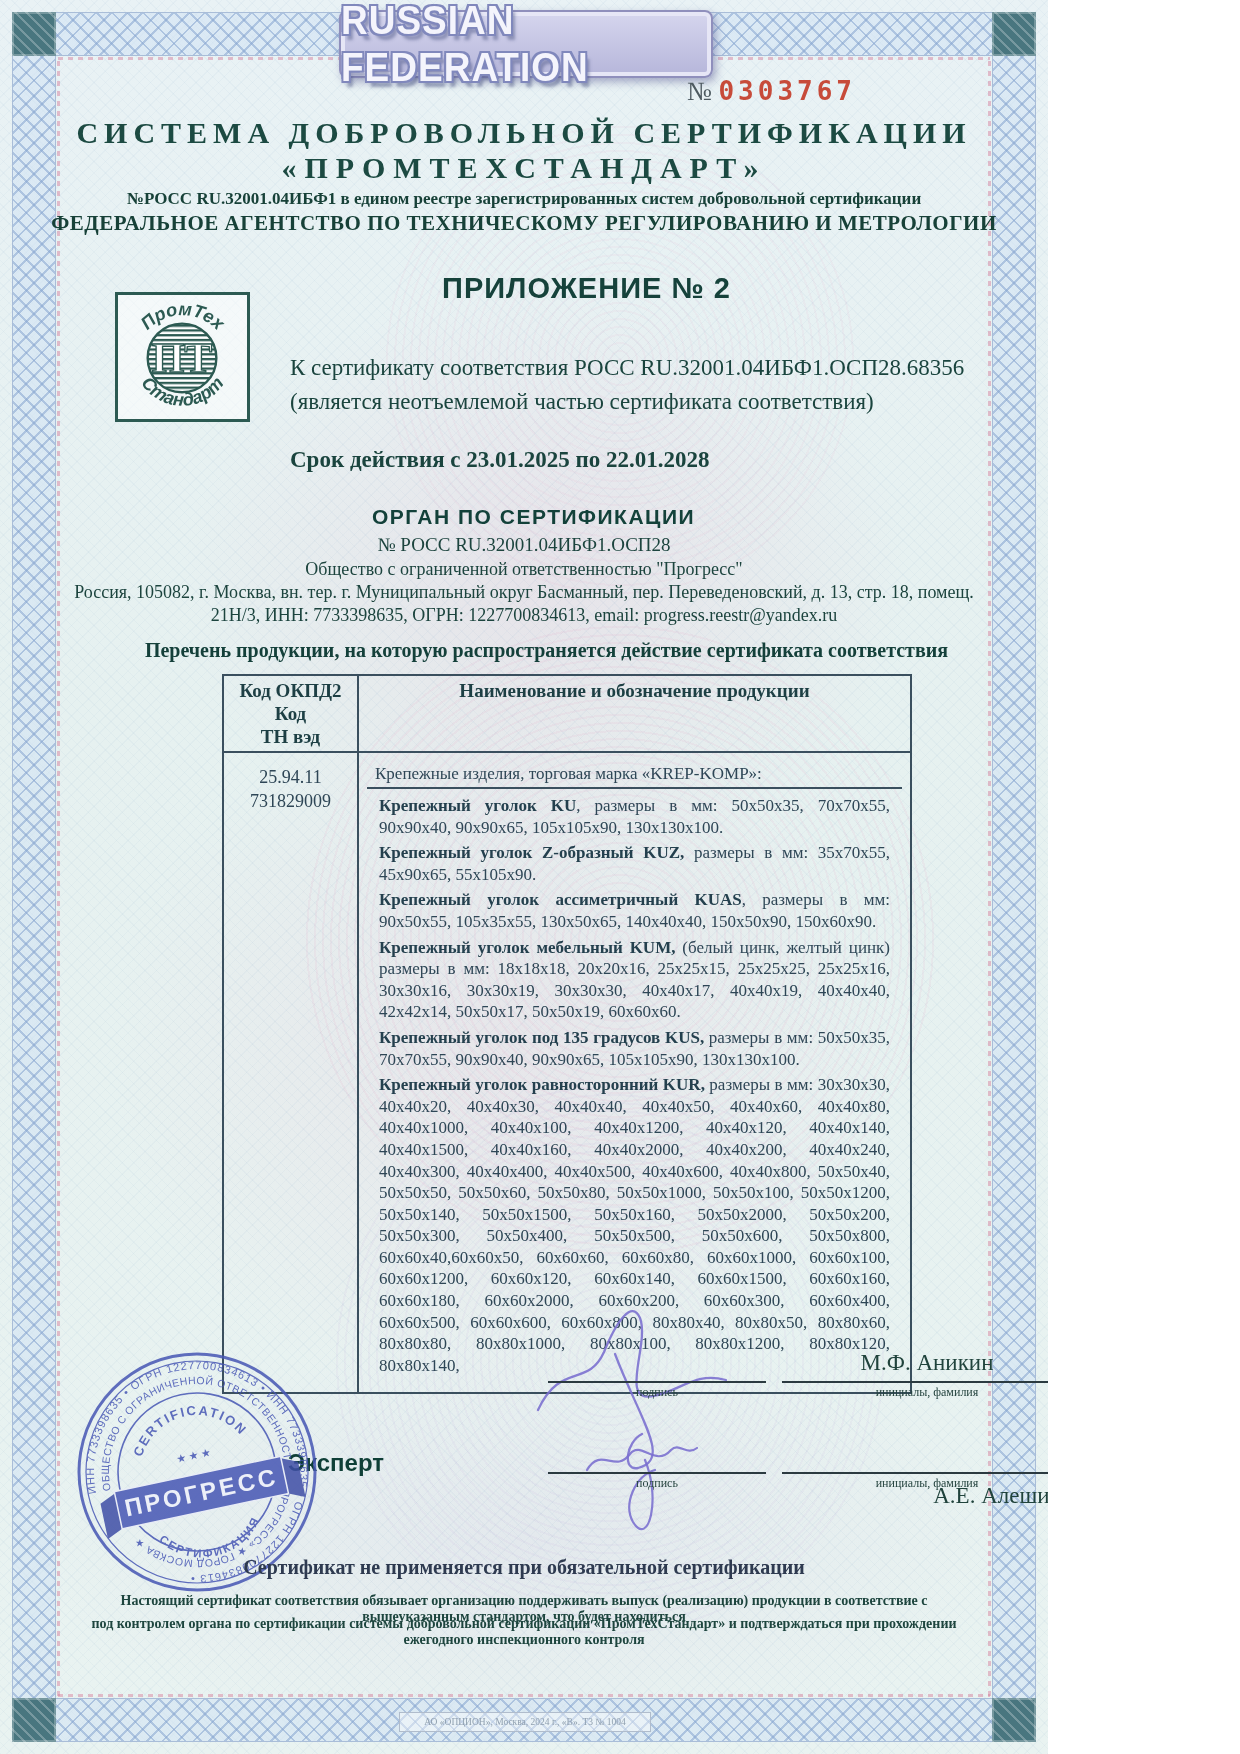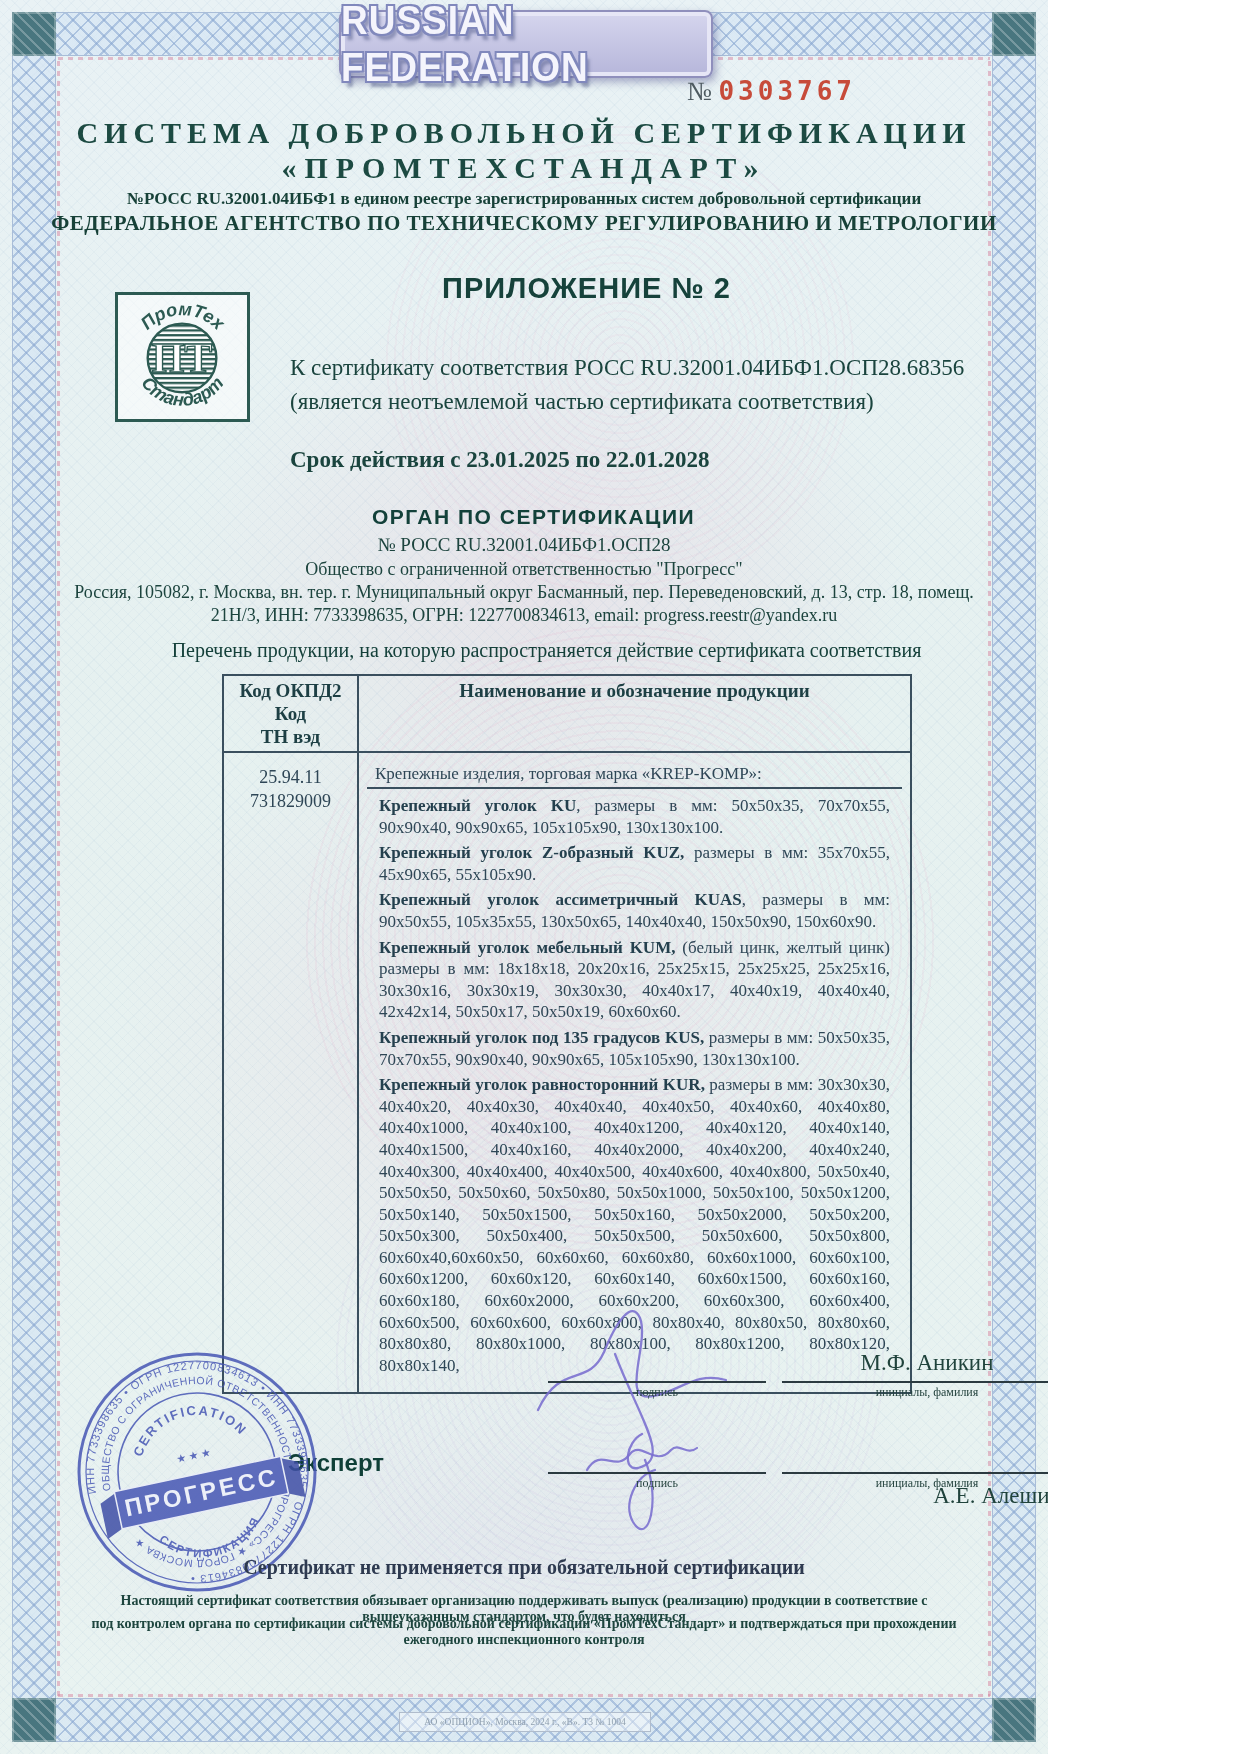--- a/index.html
+++ b/index.html
@@ -59,21 +59,21 @@
   .logo{position:absolute;left:115px;top:292px;width:135px;height:130px;border:3px solid #2c5a52;background:rgba(255,255,255,0.55);box-sizing:border-box;}
   .certref1{position:absolute;left:290px;top:355px;font-size:23px;color:#1a443e;}
   .certref2{position:absolute;left:290px;top:389px;font-size:23px;color:#1a443e;}
   .validity{position:absolute;left:290px;top:447px;font-size:23px;font-weight:600;color:#1a443e;}
 
   .organ-title{top:505px;font-size:21px;font-weight:700;font-family:"Liberation Sans",sans-serif;letter-spacing:1.5px;color:#13413a;padding-left:19px;}
   .organ-num{top:534px;font-size:19px;color:#1c443e;}
   .organ-name{top:559px;font-size:18px;color:#1c443e;}
   .addr1{top:582px;font-size:18px;color:#1c443e;}
   .addr2{top:605px;font-size:18px;color:#1c443e;}
-  .products-head{top:639px;font-size:20px;font-weight:400;color:#14403a;padding-left:45px;}
+  .products-head{top:639px;font-size:20px;font-weight:700;color:#14403a;padding-left:45px;}
 
   .tbl{position:absolute;left:222px;top:674px;width:690px;border:2px solid #3a4f5e;box-sizing:border-box;
     display:grid;grid-template-columns:135px 1fr;background:rgba(255,255,255,0.0);color:#2e4656;}
   .th{border-bottom:2px solid #3a4f5e;font-weight:700;text-align:center;font-size:19px;line-height:23px;padding:3px 2px;color:#1d3f44;}
   .th.c1{border-right:2px solid #3a4f5e;}
   .td.c1{border-right:2px solid #3a4f5e;text-align:center;font-size:18px;line-height:24px;padding-top:12px;}
   .td.c2{padding:8px;}
   .first-row{margin:0;font-size:17px;line-height:23px;padding:1px 8px 2px;border-bottom:2px solid #3a4f5e;}
   .items{padding:2px 8px 4px;}
   .prod-item{margin:4px;text-align:justify;font-size:17px;line-height:21.6px;}

